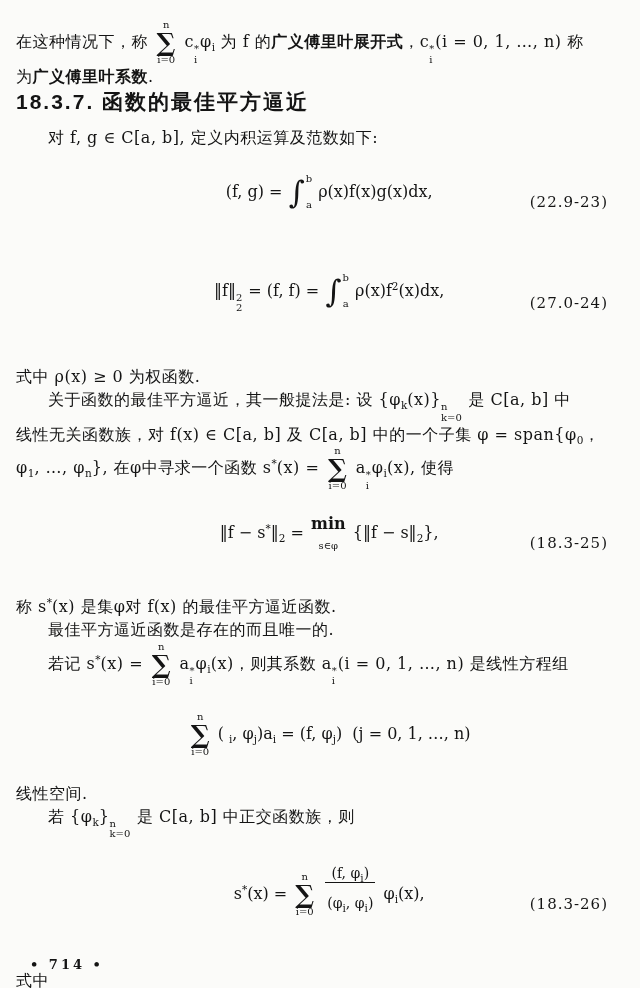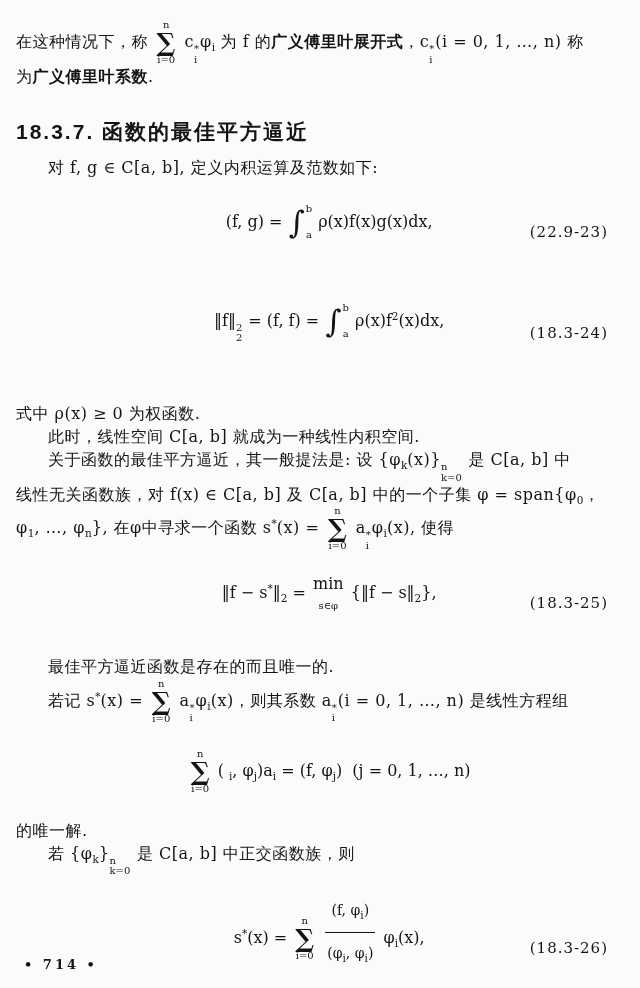--- a/index.html
+++ b/index.html
@@ -23,21 +23,21 @@
     white-space:pre-wrap;
     letter-spacing:0.5px;
   }
   .indent{padding-left:32px;}
   .tb{font-weight:bold;}
   .heading{
     font-family:"Liberation Sans","DejaVu Sans",sans-serif;
     font-size:21px;
     font-weight:bold;
     letter-spacing:2px;
-    margin:30px 0 10px 0;
+    margin:0 0 10px 0;
   }
   
   .eq{
     position:relative;
     text-align:center;
     margin:6px 0;
     white-space:pre-wrap;
     font-size:16px;
   }
   .eqnum{
@@ -55,78 +55,78 @@
   .int{display:inline-flex;align-items:center;vertical-align:middle;margin:0 1px;}
   .int .sym{font-size:31px;line-height:1;}
   .int .lims{display:flex;flex-direction:column;justify-content:space-between;height:36px;font-size:10px;line-height:1;padding-left:1px;}
   .int .lims .b{padding-top:2px;}
   
   .ss{display:inline-flex;flex-direction:column;align-items:flex-start;font-size:10px;line-height:1.05;vertical-align:-5px;margin:0 1px 0 0;letter-spacing:0;}
   
   .sup{font-size:10.5px;position:relative;top:-6px;letter-spacing:0;}
   .sub{font-size:10.5px;position:relative;top:4px;letter-spacing:0;}
   
-  .frac{display:inline-flex;flex-direction:column;align-items:center;vertical-align:middle;font-size:14px;line-height:1.25;margin:0 3px;gap:13px;}
+  .frac{display:inline-flex;flex-direction:column;align-items:center;vertical-align:middle;font-size:14px;line-height:1.25;margin:0 3px;}
   .frac .den{border-top:1.5px solid #141414;padding:12px 2px;}
   
   .minop{display:inline-flex;flex-direction:column;align-items:center;vertical-align:middle;line-height:1;margin:0 2px;}
-  .minop .mo{font-size:16px;font-weight:normal;}
+  .minop .mo{font-size:16px;font-weight:bold;}
   .minop .mu{font-size:10px;margin-top:9px;letter-spacing:0;}
   .footer{
     position:absolute;
-    left:24px;bottom:16px;
+    left:30px;bottom:16px;
     font-size:13px;
     font-weight:bold;
     letter-spacing:3px;
   } .mb4{}
-  .mt6{margin-top:20px;}
+  .mt6{margin-top:13px;}
 </style>
 </head>
 <body>
 
 <div class="page">
 
   <div class="line"><span>在这种情况下，称 </span><span class="sum"><span class="top">n</span><span class="sym">∑</span><span class="bot">i=0</span></span><span> c</span><span class="ss"><span>*</span><span>i</span></span><span>φ</span><span class="sub">i</span><span> 为 f 的</span><span class="tb">广义傅里叶展开式</span><span>，c</span><span class="ss"><span>*</span><span>i</span></span><span>(i = 0, 1, …, n) 称</span></div>
   <div class="line mb4"><span>为</span><span class="tb">广义傅里叶系数</span><span>.</span></div>
 
   <div class="heading">18.3.7. 函数的最佳平方逼近</div>
 
   <div class="line indent">对 f, g ∈ C[a, b], 定义内积运算及范数如下:</div>
 
   <div class="eq">
     <span><span>(f, g) = </span><span class="int"><span class="sym">∫</span><span class="lims"><span class="t">b</span><span class="b">a</span></span></span><span> ρ(x)f(x)g(x)dx,</span></span>
     <span class="eqnum">(22.9-23)</span>
   </div>
 
   <div class="eq">
     <span><span>‖f‖</span><span class="ss"><span>2</span><span>2</span></span><span> = (f, f) = </span><span class="int"><span class="sym">∫</span><span class="lims"><span class="t">b</span><span class="b">a</span></span></span><span> ρ(x)f</span><span class="sup">2</span><span>(x)dx,</span></span>
-    <span class="eqnum">(18.3-24)</span>
+    <span class="eqnum">(27.0-24)</span>
   </div>
 
   <div class="line mt6">式中 ρ(x) ≥ 0 为权函数.</div>
-  <div class="line indent">此时，线性空间 C[a, b] 就成为一种线性内积空间.</div>
 
   <div class="line indent"><span>关于函数的最佳平方逼近，其一般提法是: 设 {φ</span><span class="sub">k</span><span>(x)}</span><span class="ss"><span>n</span><span>k=0</span></span><span> 是 C[a, b] 中</span></div>
   <div class="line"><span>线性无关函数族，对 f(x) ∈ C[a, b] 及 C[a, b] 中的一个子集 φ = span{φ</span><span class="sub">0</span><span>，</span></div>
   <div class="line"><span>φ</span><span class="sub">1</span><span>, …, φ</span><span class="sub">n</span><span>}, 在φ中寻求一个函数 s</span><span class="sup">*</span><span>(x) = </span><span class="sum"><span class="top">n</span><span class="sym">∑</span><span class="bot">i=0</span></span><span> a</span><span class="ss"><span>*</span><span>i</span></span><span>φ</span><span class="sub">i</span><span>(x), 使得</span></div>
 
   <div class="eq">
     <span><span>‖f − s</span><span class="sup">*</span><span>‖</span><span class="sub">2</span><span> = </span><span class="minop"><span class="mo">min</span><span class="mu">s∈φ</span></span><span> {‖f − s‖</span><span class="sub">2</span><span>},</span></span>
     <span class="eqnum">(18.3-25)</span>
   </div>
 
+  <div class="line"><span>称 s</span><span class="sup">*</span><span>(x) 是集φ对 f(x) 的最佳平方逼近函数.</span></div>
   <div class="line indent">最佳平方逼近函数是存在的而且唯一的.</div>
 
   <div class="line indent"><span>若记 s</span><span class="sup">*</span><span>(x) = </span><span class="sum"><span class="top">n</span><span class="sym">∑</span><span class="bot">i=0</span></span><span> a</span><span class="ss"><span>*</span><span>i</span></span><span>φ</span><span class="sub">i</span><span>(x)，则其系数 a</span><span class="ss"><span>*</span><span>i</span></span><span>(i = 0, 1, …, n) 是线性方程组</span></div>
 
   <div class="eq">
     <span><span class="sum"><span class="top">n</span><span class="sym">∑</span><span class="bot">i=0</span></span><span> ( </span><span class="sub">i</span><span>, φ</span><span class="sub">j</span><span>)a</span><span class="sub">i</span><span> = (f, φ</span><span class="sub">j</span><span>)  (j = 0, 1, …, n)</span></span>
   </div>
 
-  <div class="line">的唯一解.</div>
+  <div class="line">线性空间.</div>
 
   <div class="line indent"><span>若 {φ</span><span class="sub">k</span><span>}</span><span class="ss"><span>n</span><span>k=0</span></span><span> 是 C[a, b] 中正交函数族，则</span></div>
 
   <div class="eq">
     <span><span>s</span><span class="sup">*</span><span>(x) = </span><span class="sum"><span class="top">n</span><span class="sym">∑</span><span class="bot">i=0</span></span><span> </span><span class="frac"><span class="num"><span>(f, φ</span><span class="sub">i</span><span>)</span></span><span class="den"><span>(φ</span><span class="sub">i</span><span>, φ</span><span class="sub">i</span><span>)</span></span></span><span> φ</span><span class="sub">i</span><span>(x),</span></span>
     <span class="eqnum">(18.3-26)</span>
   </div>
 
   <div class="line">式中</div>
 

